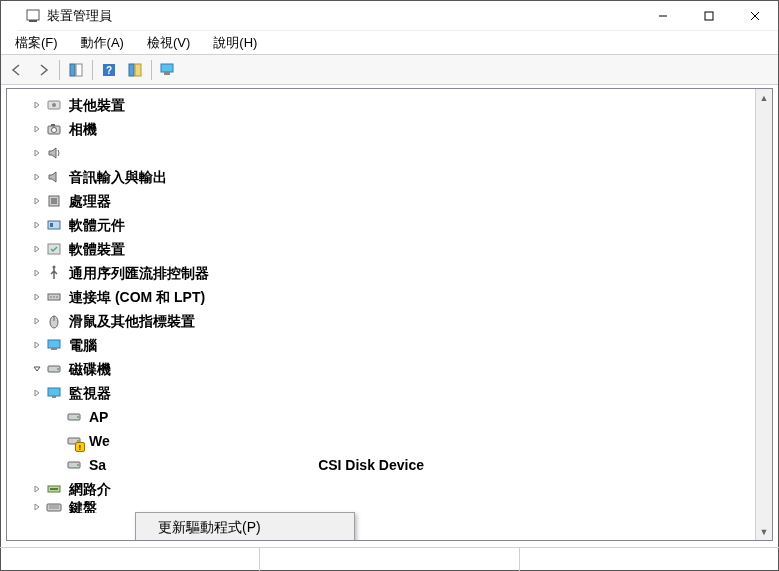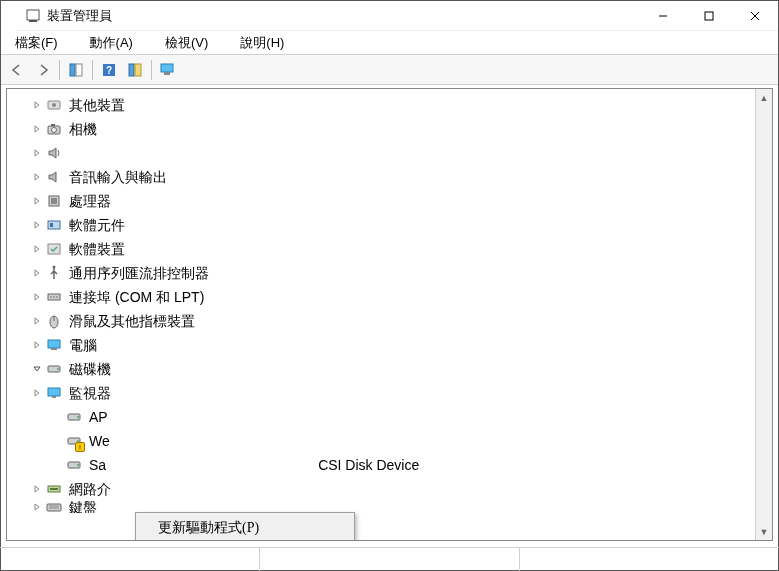--- a/index.html
+++ b/index.html
@@ -29,21 +29,21 @@
   }
   .titlebar .title { flex: 1; font-size: 13px; }
   .winbtn { width: 46px; height: 30px; display:flex;align-items:center;justify-content:center; }
 
   
   .menubar {
     height: 24px;
     display: flex;
     align-items: center;
     padding-left: 6px;
-    gap: 16px;
+    gap: 7px;
     border-bottom: 1px solid #d0d0d0;
   }
   .menubar .menu-item { padding: 2px 8px; }
 
   
   .toolbar {
     height: 30px;
     display:flex;
     align-items:center;
     padding: 0 4px;
@@ -63,20 +63,21 @@
     position: absolute;
     left: 6px; right: 6px; top: 88px; bottom: 30px;
     border: 1px solid #828790;
     background:#fff;
     overflow: hidden;
   }
   .tree {
     padding: 4px 0;
     font-size: 14px;
     line-height: 22px;
+    font-weight: bold;
   }
   .node {
     display:flex;
     align-items:center;
     height: 24px;
     white-space: nowrap;
   }
   .expander {
     width: 16px; text-align:center; color:#666;
     display:inline-flex;align-items:center;justify-content:center;
@@ -106,21 +107,20 @@
     border:1px solid #a0a0a0;
     box-shadow: 2px 2px 4px rgba(0,0,0,0.25);
     padding: 2px;
     z-index: 10;
   }
   .cm-item {
     height: 26px;
     padding: 0 20px 0 20px;
     display:flex;align-items:center;
     font-size:14px;
-    font-family:Liberation Serif, serif;
   }
 
   
   .statusbar {
     position:absolute; left:0; right:0; bottom:0;
     height:24px; border-top:1px solid #d0d0d0;
     display:flex;
   }
   .statusbar .cell {
     flex:1; border-left:1px solid #d0d0d0; height:100%;

